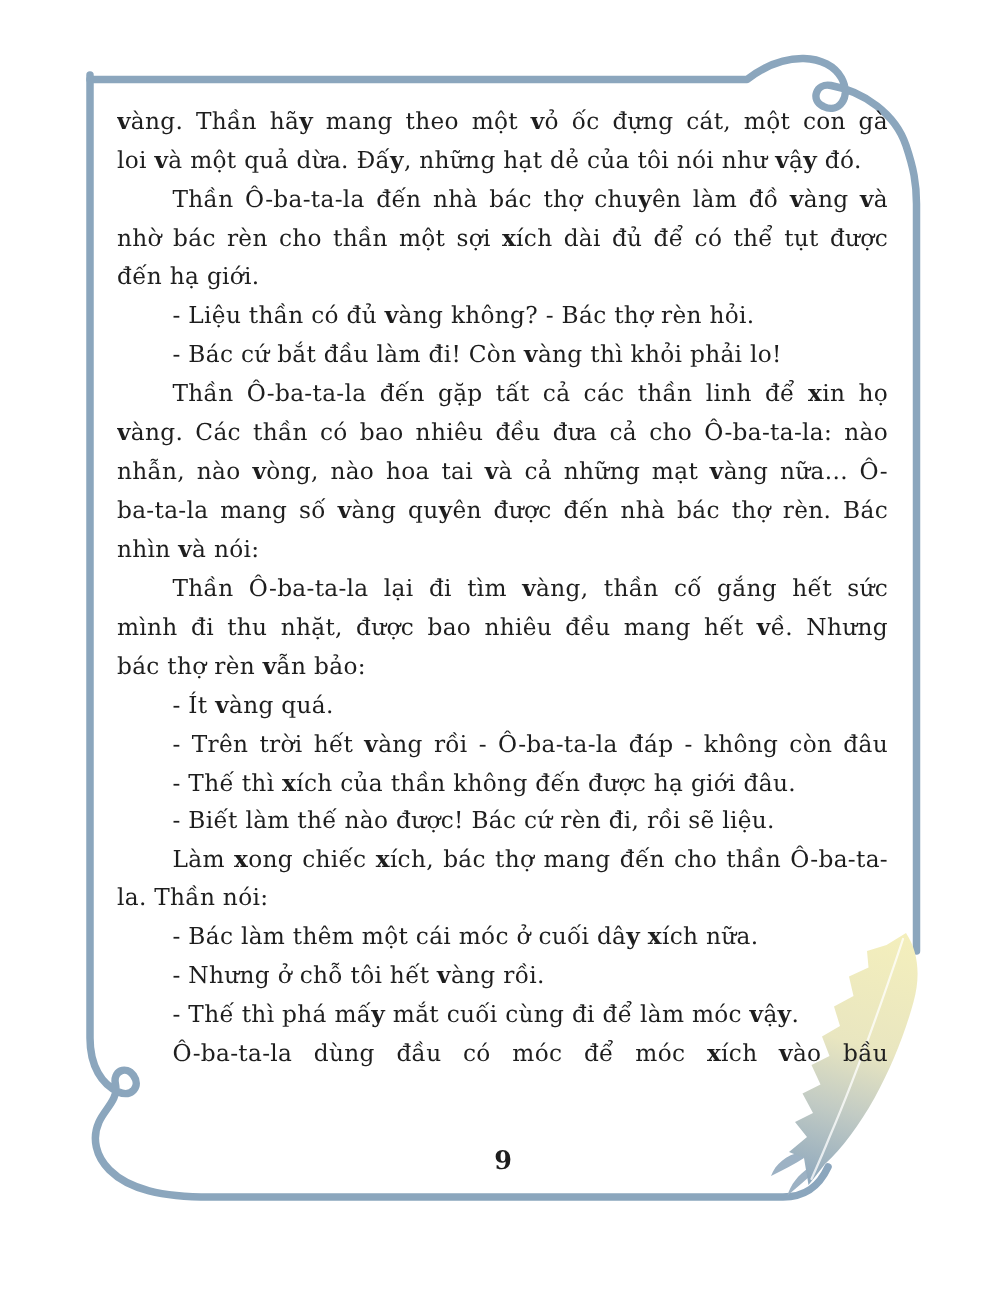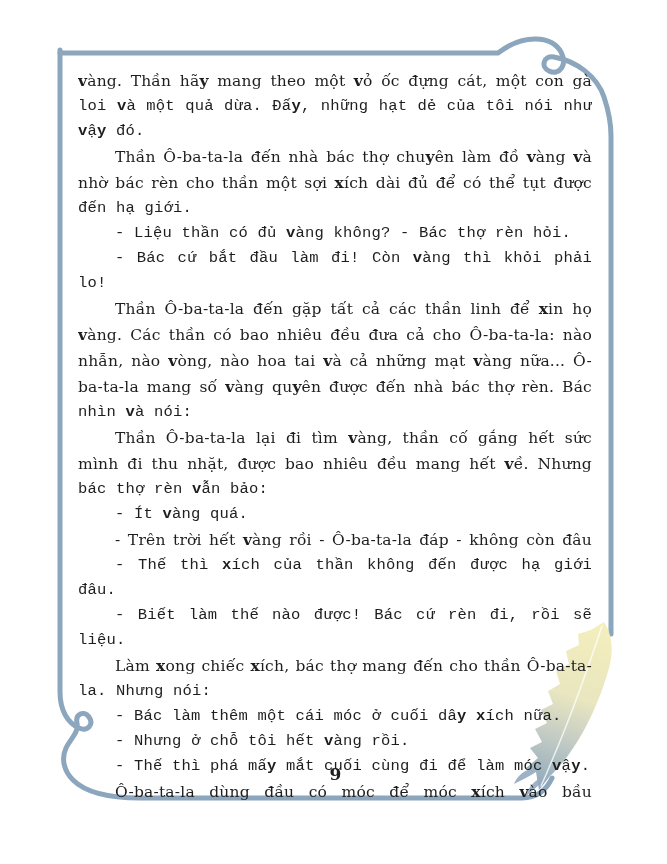--- a/index.html
+++ b/index.html
@@ -22,21 +22,21 @@
   .para{margin:0;padding:0;}
   .line{
     font-size:15.5px;
     line-height:25px;
     letter-spacing:0.2px;
     text-align:justify;
     text-align-last:justify;
     overflow:hidden;
     white-space:normal;
   }
-  .line.end{text-align-last:left;font-family:Liberation Mono, monospace;}
+  .line.end{text-align-last:left;}
   .line.ind{text-indent:37px;}
   .line b{font-weight:700;}
   .page-number{
     position:absolute;
     left:60px;top:764px;width:551px;
     text-align:center;
     font-size:17px;
     font-weight:bold;
     color:#1e1e1e;
   }
@@ -110,21 +110,21 @@
         <div class="line ind">- Trên trời hết <b>v</b>àng rồi - Ô-ba-ta-la đáp - không còn đâu</div>
       </div>
       <div class="para">
         <div class="line ind end">- Thế thì <b>x</b>ích của thần không đến được hạ giới đâu.</div>
       </div>
       <div class="para">
         <div class="line ind end">- Biết làm thế nào được! Bác cứ rèn đi, rồi sẽ liệu.</div>
       </div>
       <div class="para">
         <div class="line ind">Làm <b>x</b>ong chiếc <b>x</b>ích, bác thợ mang đến cho thần Ô-ba-ta-</div>
-        <div class="line end">la. Nhưng nói:</div>
+        <div class="line end">la. Thần nói:</div>
       </div>
       <div class="para">
         <div class="line ind end">- Bác làm thêm một cái móc ở cuối dâ<b>y</b> <b>x</b>ích nữa.</div>
       </div>
       <div class="para">
         <div class="line ind end">- Nhưng ở chỗ tôi hết <b>v</b>àng rồi.</div>
       </div>
       <div class="para">
         <div class="line ind end">- Thế thì phá mấ<b>y</b> mắt cuối cùng đi để làm móc <b>v</b>ậ<b>y</b>.</div>
       </div>

